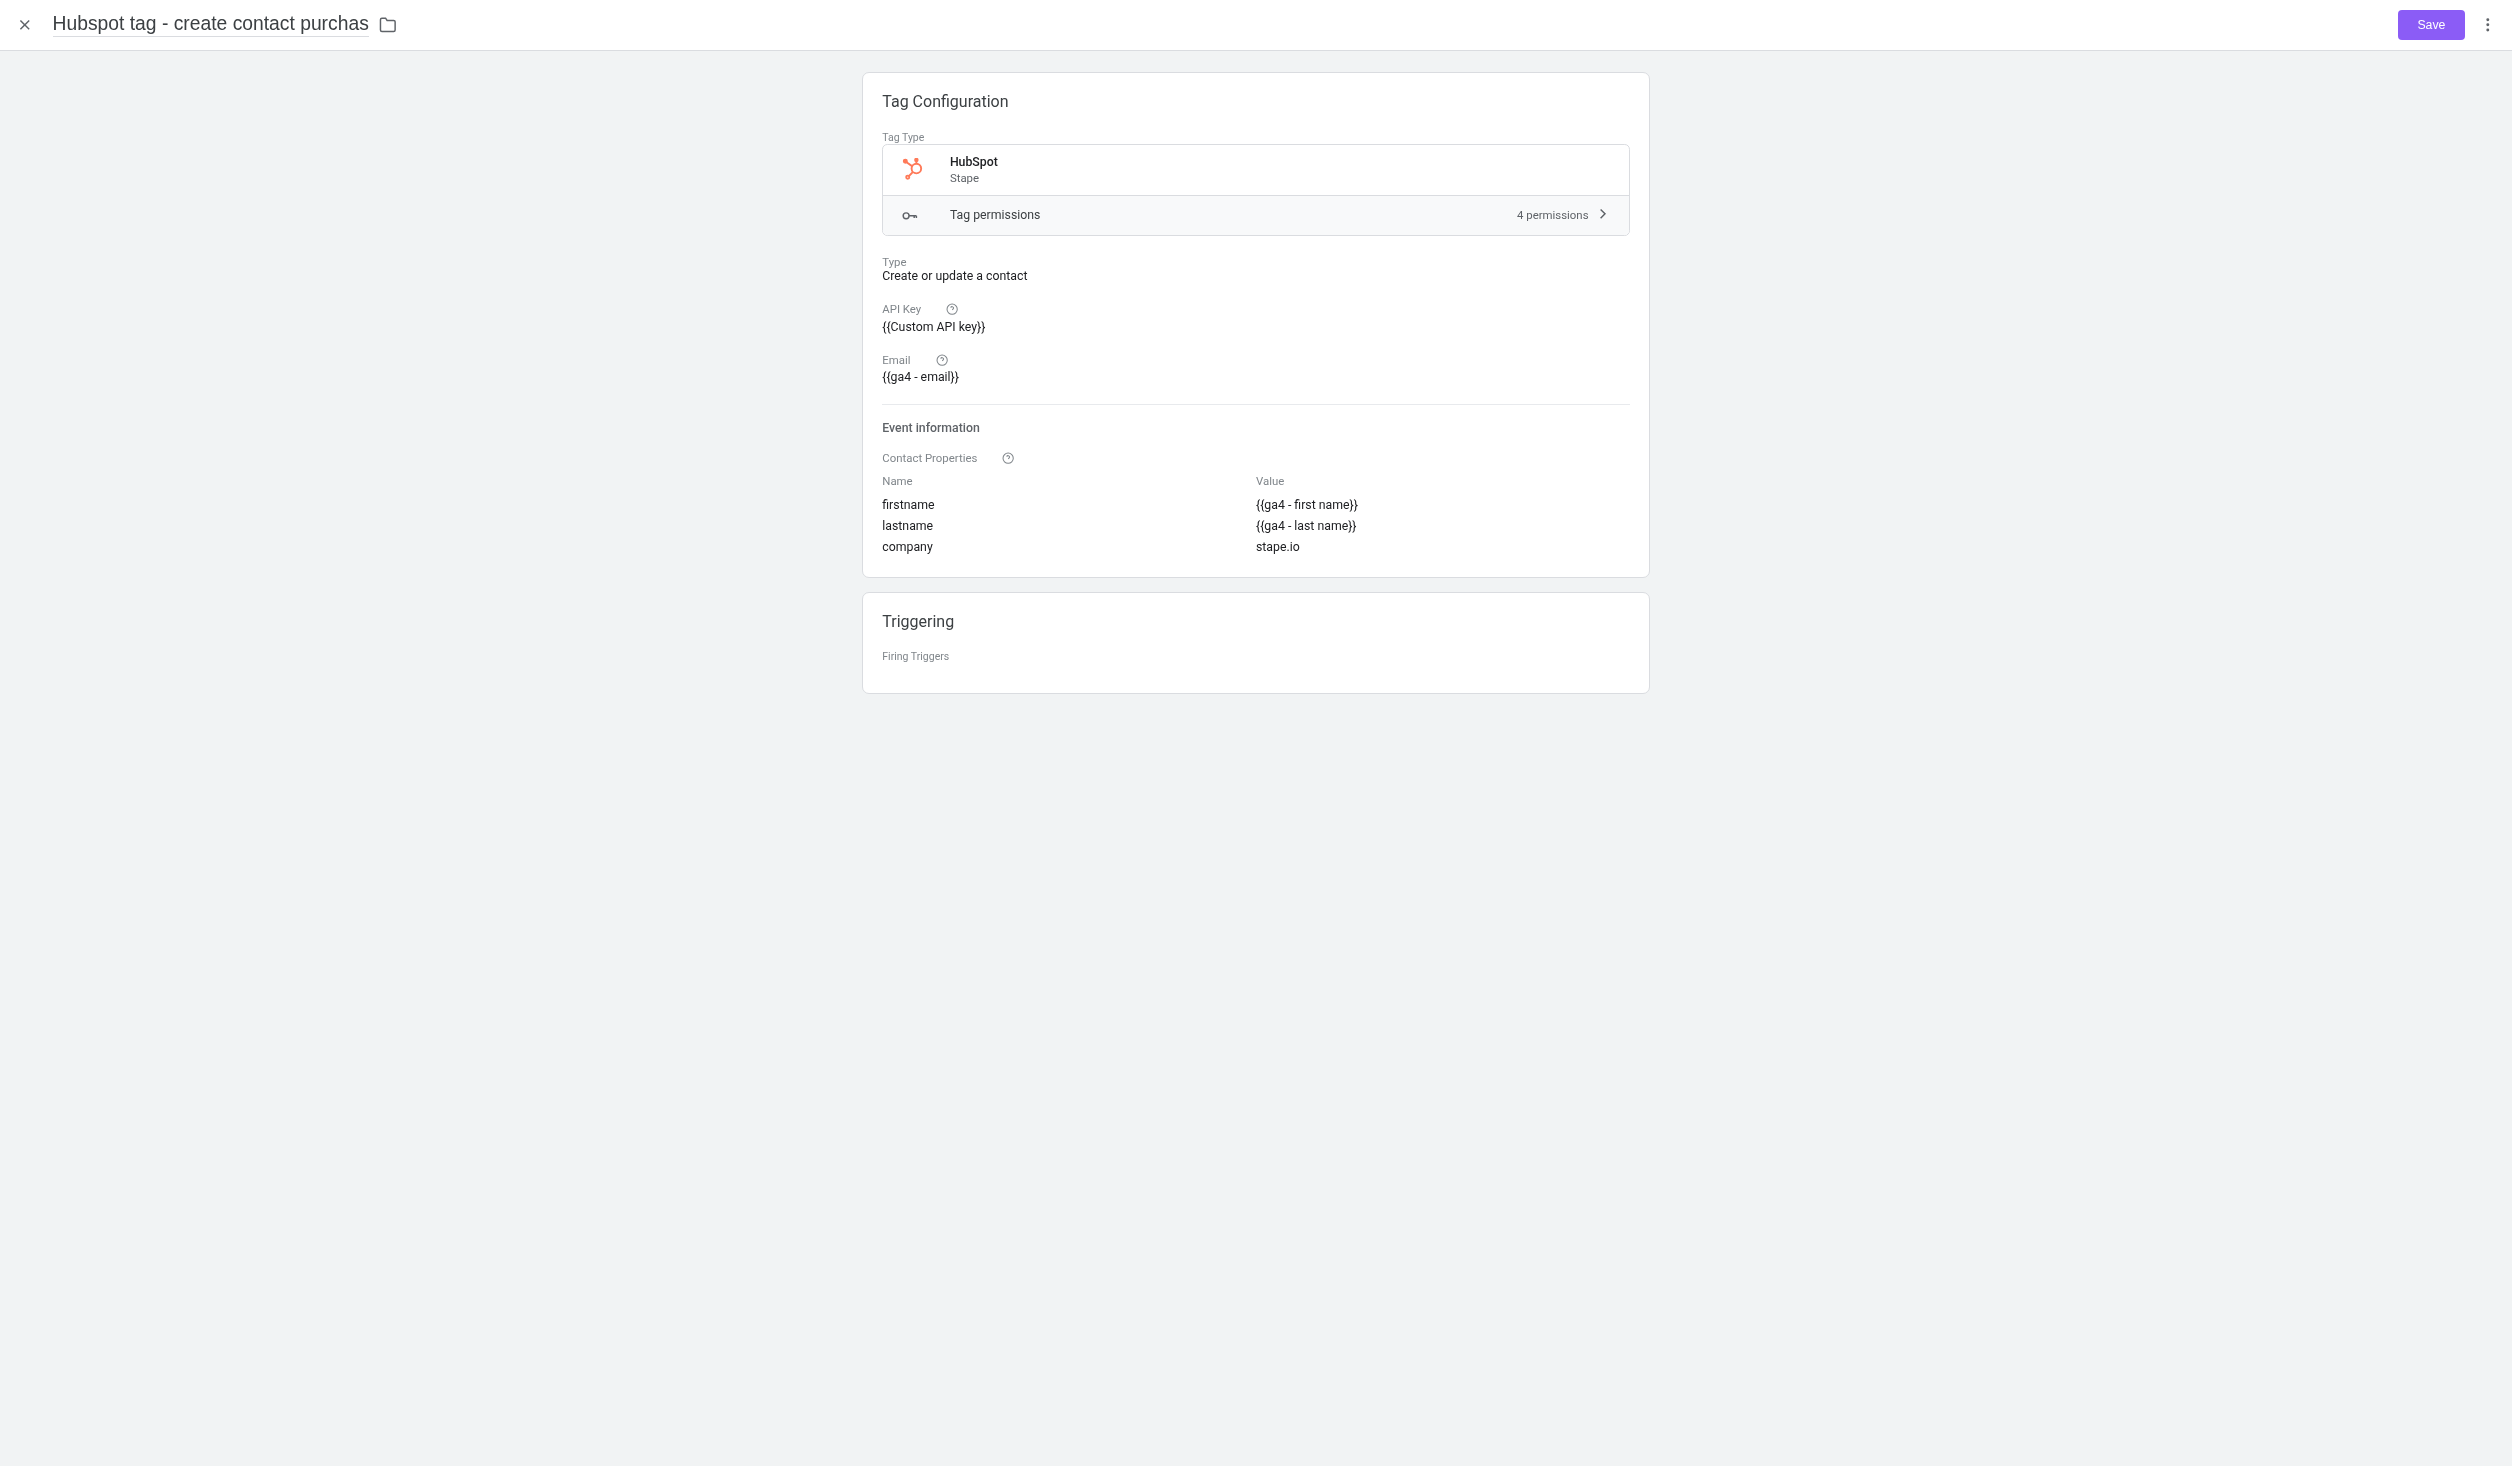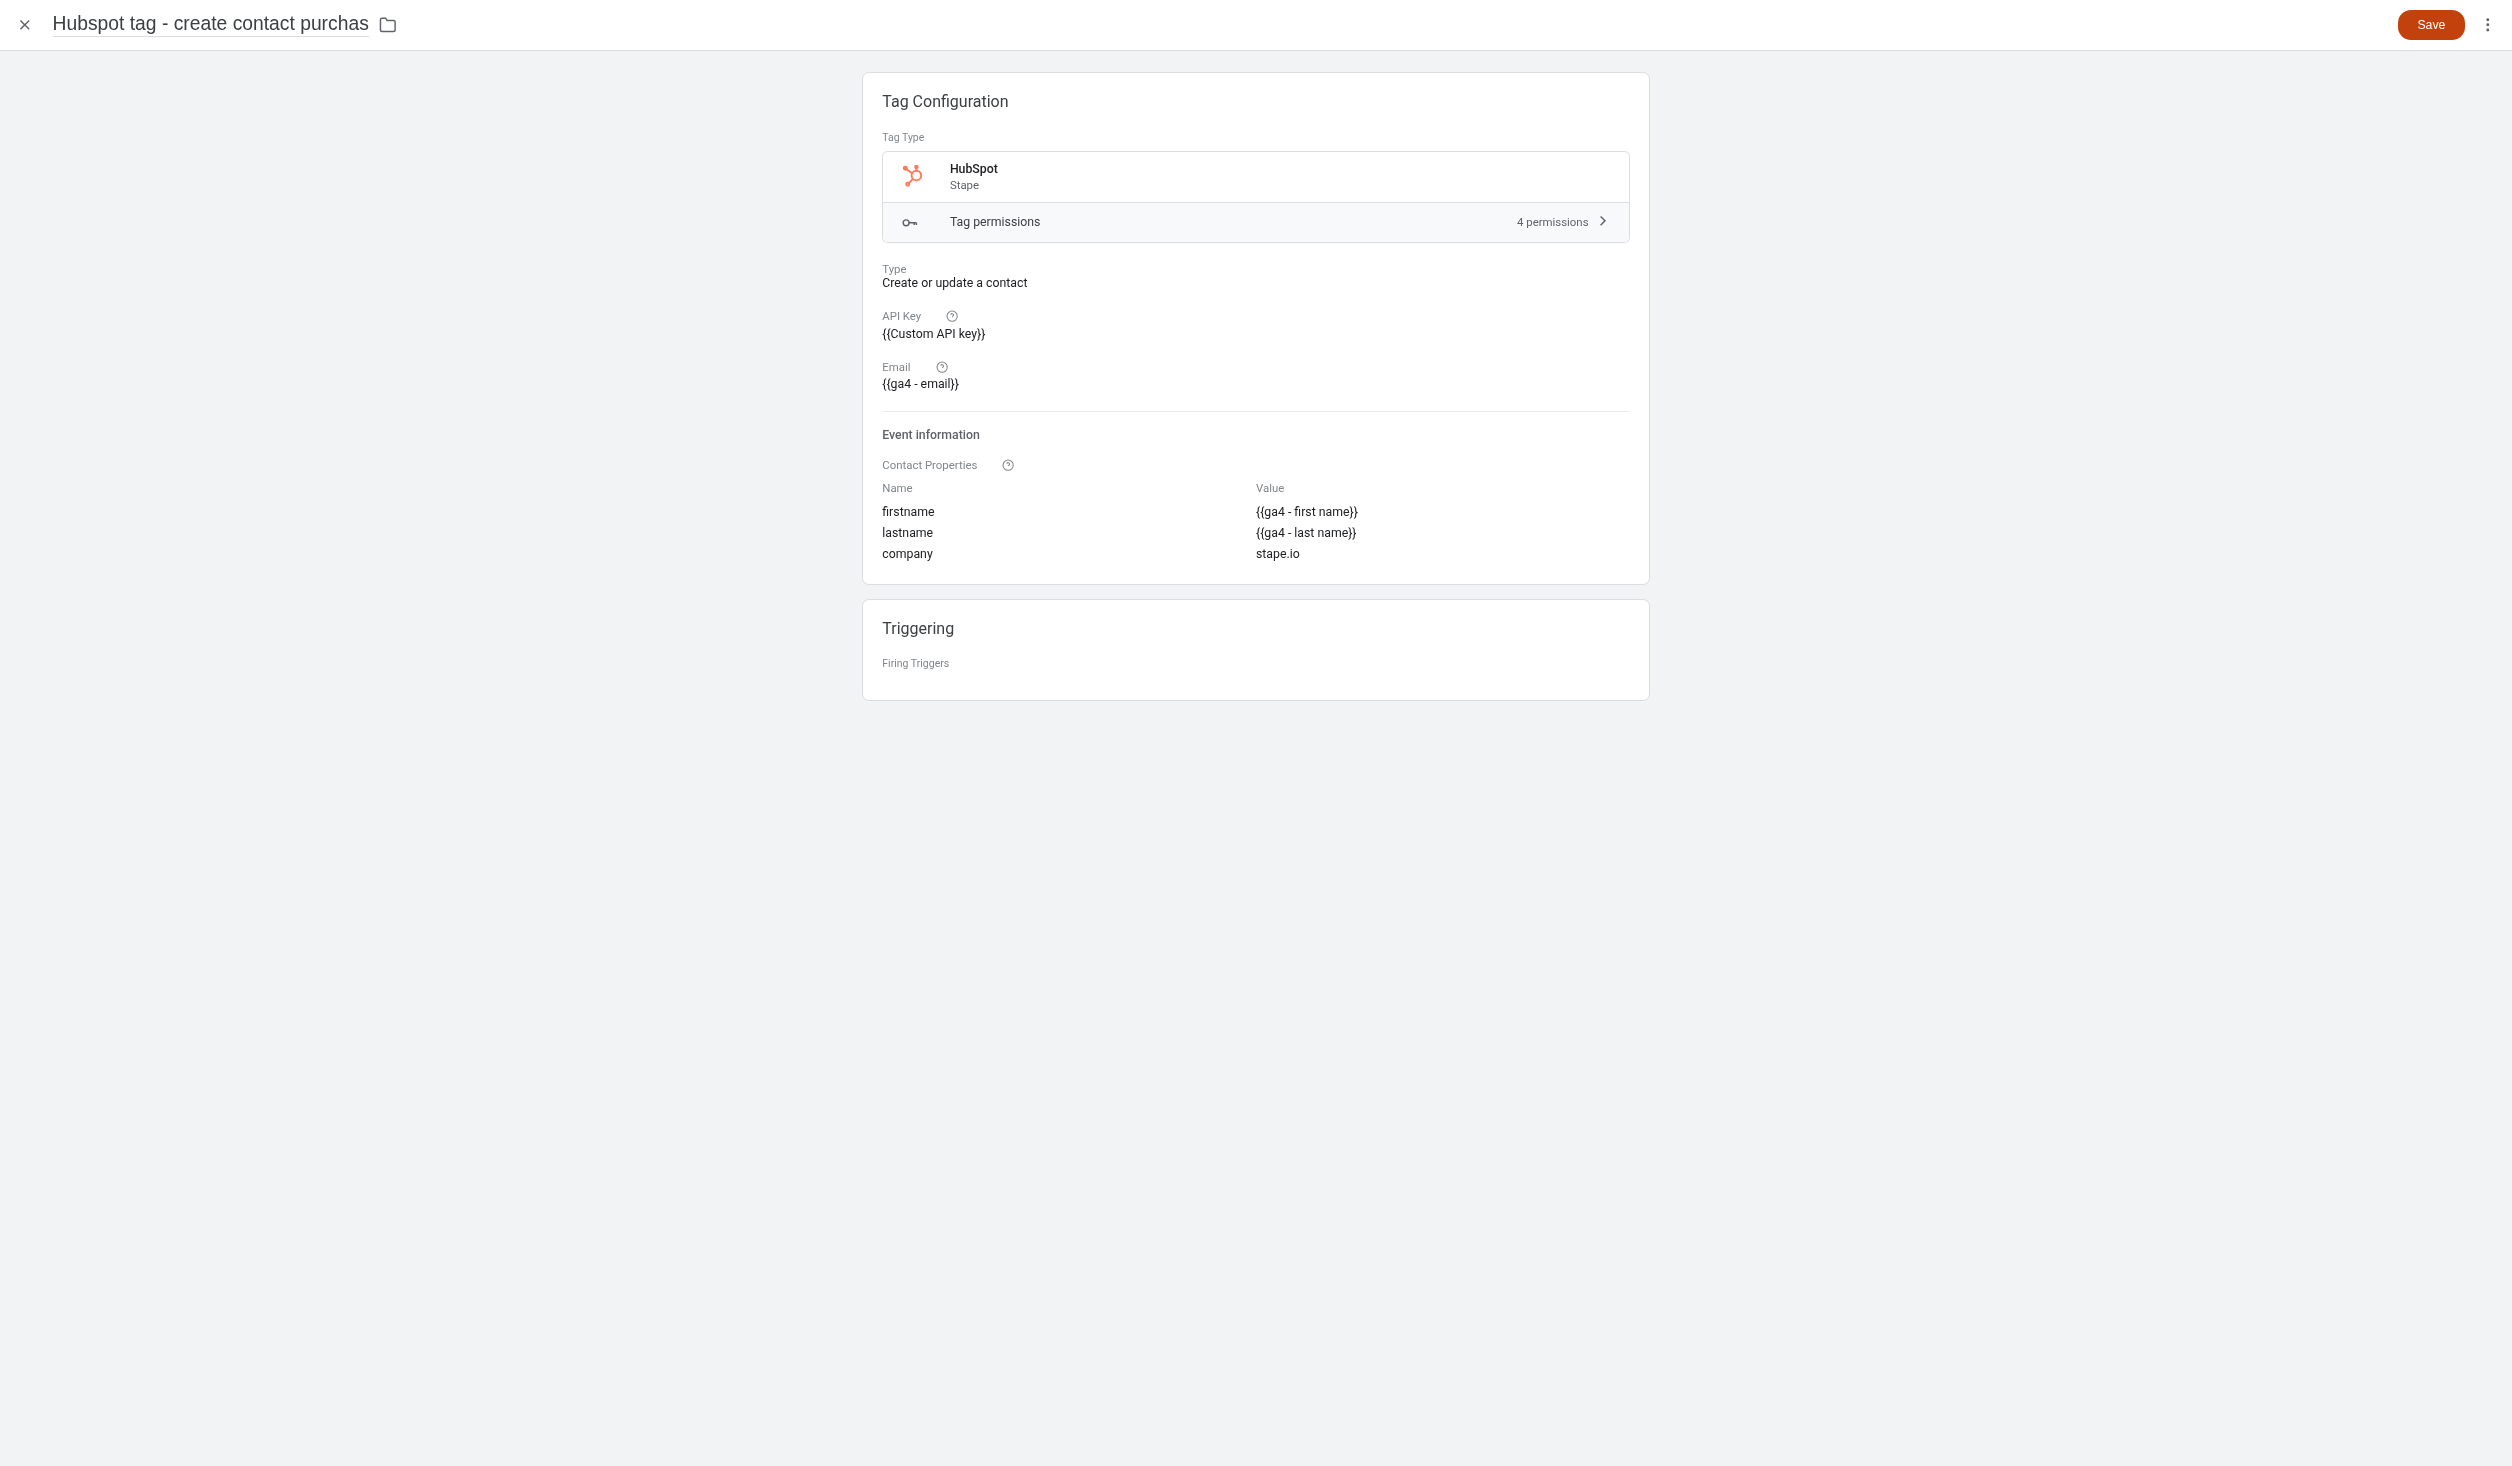--- a/index.html
+++ b/index.html
@@ -44,25 +44,25 @@
       margin-left: 10.5px;
       color: #5f6368;
       cursor: pointer;
       display: flex;
       align-items: center;
     }
     .header-spacer {
       flex: 1;
     }
     .save-btn {
-      background: #c2410c;
+      background: #8b5cf6;
       color: #fff;
       border: none;
       padding: 8px 19.3px;
-      border-radius: 13px;
+      border-radius: 4px;
       font-size: 12.3px;
       font-weight: 500;
       cursor: pointer;
       margin-right: 12.3px;
     }
     .more-btn {
       width: 21px;
       height: 21px;
       display: flex;
       align-items: center;
@@ -84,21 +84,20 @@
     }
     .card-title {
       font-size: 16px;
       color: #3c4043;
       font-weight: 400;
       margin-bottom: 19.3px;
     }
     .subtle-label {
       font-size: 10.5px;
       color: #80868b;
-      margin-bottom: 7px;
     }
     .tag-type-box {
       border: 0.9px solid #dadce0;
       border-radius: 5.3px;
       overflow: hidden;
     }
     .tag-type-row {
       display: flex;
       align-items: center;
       padding: 10.5px 17.6px;

